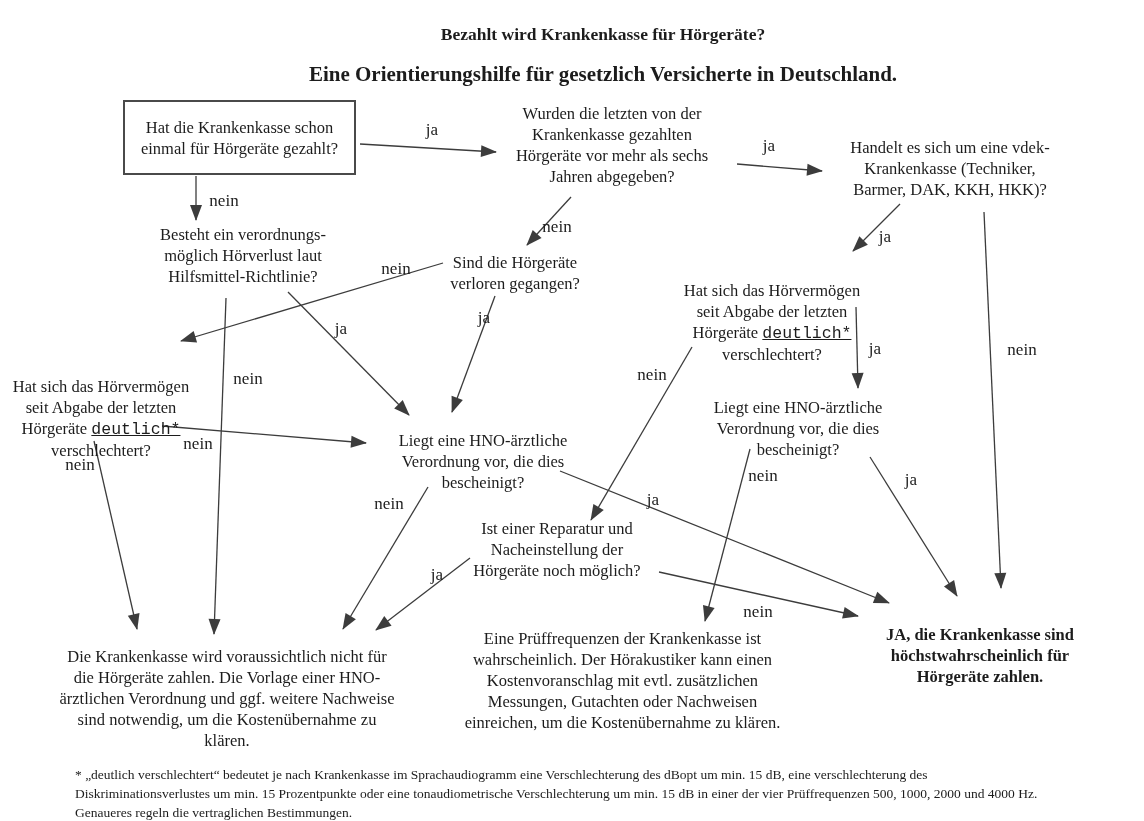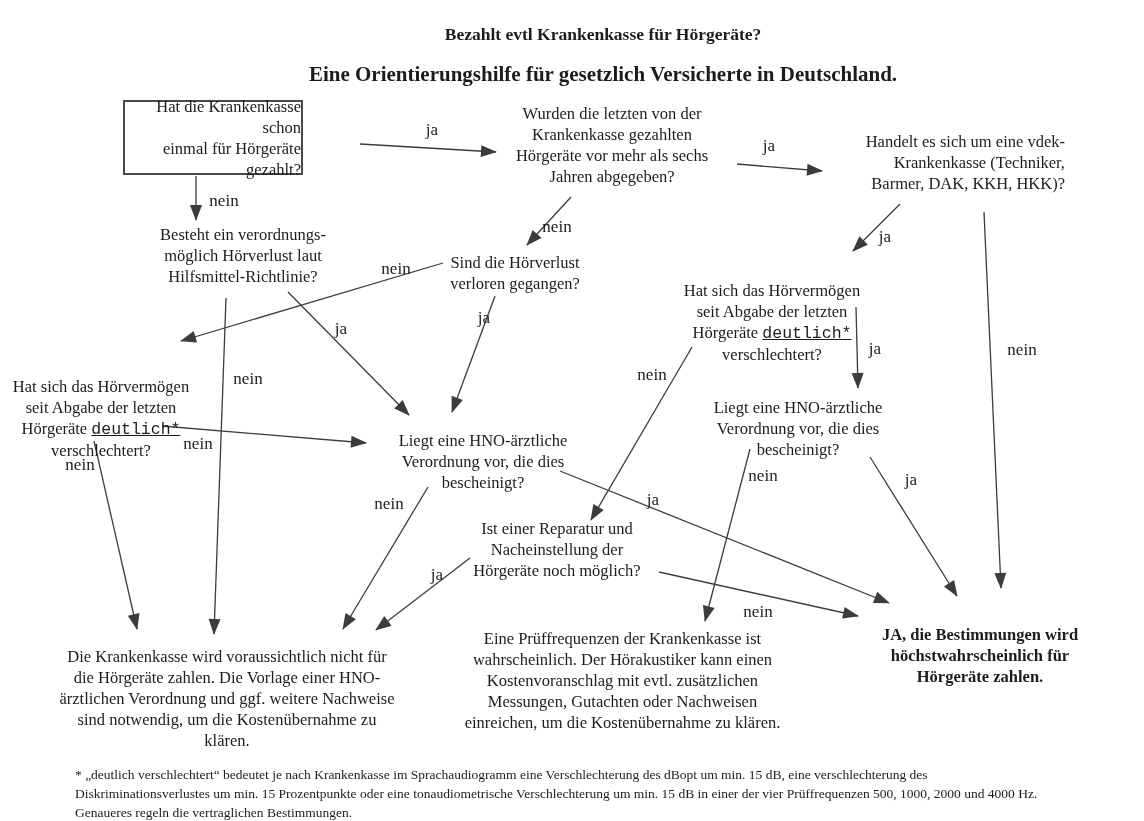--- a/index.html
+++ b/index.html
@@ -22,21 +22,21 @@
   .elabel{position:absolute;transform:translate(-50%,-50%);font-size:17px;
         white-space:nowrap;}
   .footnote{position:absolute;left:75px;top:753px;width:1062px;
         font-size:13.5px;line-height:19px;white-space:pre-line;text-align:left;margin-top:12px;}
 </style>
 </head>
 <body>
 
 <div class="canvas">
 
-  <div class="title">Bezahlt evtl Krankenkasse für Hörgeräte?</div>
+  <div class="title">Bezahlt wird Krankenkasse für Hörgeräte?</div>
   <div class="subtitle">Eine Orientierungshilfe für gesetzlich Versicherte in Deutschland.</div>
 
   <svg class="arrows" width="1144" height="821" viewBox="0 0 1144 821">
     <defs>
       <marker id="arr" markerUnits="userSpaceOnUse" markerWidth="20" markerHeight="16" refX="16" refY="7" orient="auto">
         <path d="M1,1 L17,7 L1,13 Z" fill="#3c3c3c"></path>
       </marker>
     </defs>
     <g stroke="#3c3c3c" stroke-width="1.3" fill="none">
       <line x1="360" y1="144" x2="496" y2="152" marker-end="url(#arr)"></line>
@@ -55,39 +55,39 @@
       <line x1="856" y1="307" x2="858" y2="388" marker-end="url(#arr)"></line>
       <line x1="560" y1="471" x2="889" y2="603" marker-end="url(#arr)"></line>
       <line x1="428" y1="487" x2="343" y2="629" marker-end="url(#arr)"></line>
       <line x1="870" y1="457" x2="957" y2="596" marker-end="url(#arr)"></line>
       <line x1="750" y1="449" x2="705" y2="621" marker-end="url(#arr)"></line>
       <line x1="470" y1="558" x2="376" y2="630" marker-end="url(#arr)"></line>
       <line x1="659" y1="572" x2="858" y2="616" marker-end="url(#arr)"></line>
     </g>
   </svg>
 
-  <div class="node startbox" style="left:123px;top:100px;width:180px;height:75px;text-align:right;">
+  <div class="node startbox" style="left:123px;top:100px;width:233px;height:75px;">
     <span>Hat die Krankenkasse schon
 einmal für Hörgeräte gezahlt?</span>
   </div>
 
   <div class="node" style="left:500px;top:103px;width:224px;">Wurden die letzten von der
 Krankenkasse gezahlten
 Hörgeräte vor mehr als sechs
 Jahren abgegeben?</div>
 
-  <div class="node" style="left:835px;top:131px;width:230px;text-align:right;">Handelt es sich um eine vdek-
+  <div class="node" style="left:835px;top:137px;width:230px;">Handelt es sich um eine vdek-
 Krankenkasse (Techniker,
 Barmer, DAK, KKH, HKK)?</div>
 
   <div class="node" style="left:133px;top:224px;width:220px;">Besteht ein verordnungs-
 möglich Hörverlust laut
 Hilfsmittel-Richtlinie?</div>
 
-  <div class="node" style="left:413px;top:252px;width:204px;">Sind die Hörverlust
+  <div class="node" style="left:413px;top:252px;width:204px;">Sind die Hörgeräte
 verloren gegangen?</div>
 
   <div class="node" style="left:662px;top:259px;width:220px;">
     <span>Hat sich das Hörvermögen
 seit Abgabe der letzten
 Hörgeräte </span><span class="u">deutlich*</span><span>
 verschlechtert?</span>
   </div>
 
   <div class="node" style="left:0px;top:355px;width:202px;">
@@ -114,21 +114,21 @@
 ärztlichen Verordnung und ggf. weitere Nachweise
 sind notwendig, um die Kostenübernahme zu
 klären.</div>
 
   <div class="node" style="left:430px;top:628px;width:385px;">Eine Prüffrequenzen der Krankenkasse ist
 wahrscheinlich. Der Hörakustiker kann einen
 Kostenvoranschlag mit evtl. zusätzlichen
 Messungen, Gutachten oder Nachweisen
 einreichen, um die Kostenübernahme zu klären.</div>
 
-  <div class="node bold" style="left:855px;top:624px;width:250px;">JA, die Bestimmungen wird
+  <div class="node bold" style="left:855px;top:624px;width:250px;">JA, die Krankenkasse sind
 höchstwahrscheinlich für
 Hörgeräte zahlen.</div>
 
   <span class="elabel" style="left:432px;top:130px;">ja</span>
   <span class="elabel" style="left:224px;top:201px;">nein</span>
   <span class="elabel" style="left:769px;top:146px;">ja</span>
   <span class="elabel" style="left:557px;top:227px;">nein</span>
   <span class="elabel" style="left:885px;top:237px;">ja</span>
   <span class="elabel" style="left:1022px;top:350px;">nein</span>
   <span class="elabel" style="left:248px;top:379px;">nein</span>

